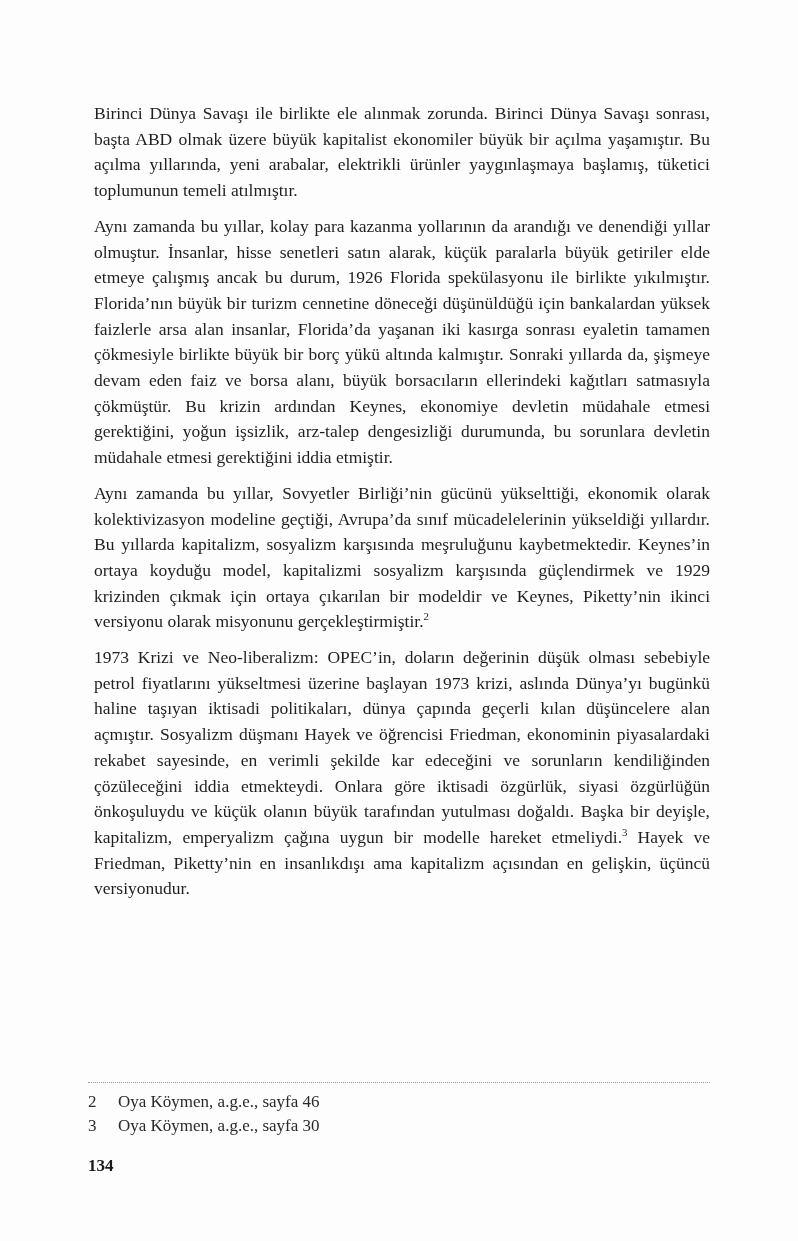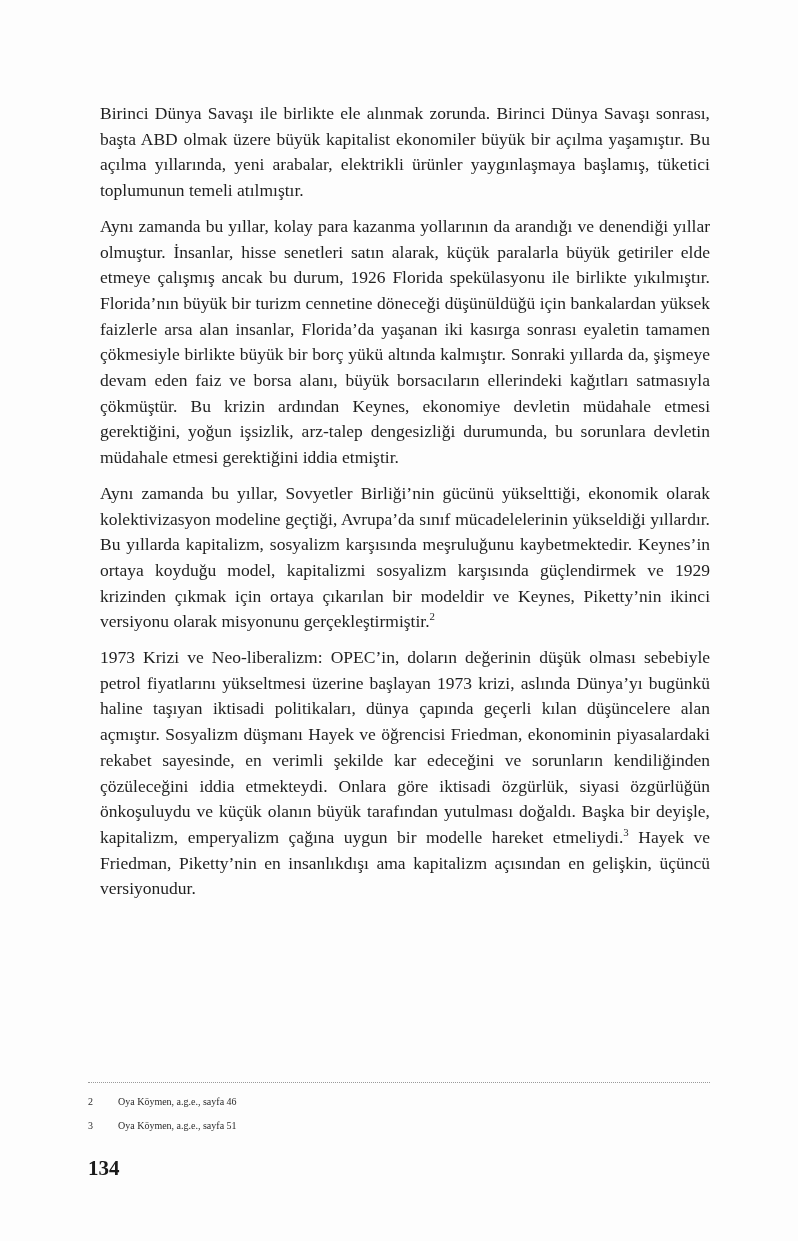--- a/index.html
+++ b/index.html
@@ -21,21 +21,21 @@
     top: 101px;
     left: 88px;
     width: 622px;
     font-size: 17.5px;
     line-height: 25.7px;
     text-align: justify;
     hyphens: auto;
     -webkit-hyphens: auto;
   }
   .main-text p {
-    margin: 0 0 10px 12px;
+    margin: 0 0 10px 6px;
   }
   .para-bold-lead {
     font-weight: normal;
   }
   sup.fn-ref {
     font-size: 0.62em;
     line-height: 0;
     vertical-align: super;
   }
   .footer-area {
@@ -43,33 +43,33 @@
     top: 1082px;
     left: 88px;
     width: 622px;
   }
   .footnote-rule {
     border-top: 1px dotted #9a9a9a;
     height: 0;
     margin-bottom: 7px;
   }
   .footnote {
-    font-size: 10px;
+    font-size: 17px;
     line-height: 24px;
     color: #2a2a2a;
   }
   .fn-num {
     display: inline-block;
     width: 30px;
   }
   .page-number {
     position: absolute;
     top: 1156px;
     left: 88px;
-    font-size: 21px;
+    font-size: 17px;
     font-weight: bold;
     color: #1a1a1a;
   }
 </style>
 </head>
 <body>
 
 <div class="page">
 
   <div class="main-text">
@@ -85,19 +85,19 @@
   </div>
 
   <div class="footer-area">
     <div class="footnote-rule"></div>
 
     <div class="footnote">
       <span class="fn-num">2</span><span>Oya Köymen, a.g.e., sayfa 46</span>
     </div>
 
     <div class="footnote">
-      <span class="fn-num">3</span><span>Oya Köymen, a.g.e., sayfa 51</span>
+      <span class="fn-num">3</span><span>Oya Köymen, a.g.e., sayfa 30</span>
     </div>
   </div>
 
   <div class="page-number">134</div>
 
 </div>
 
 </body></html>

